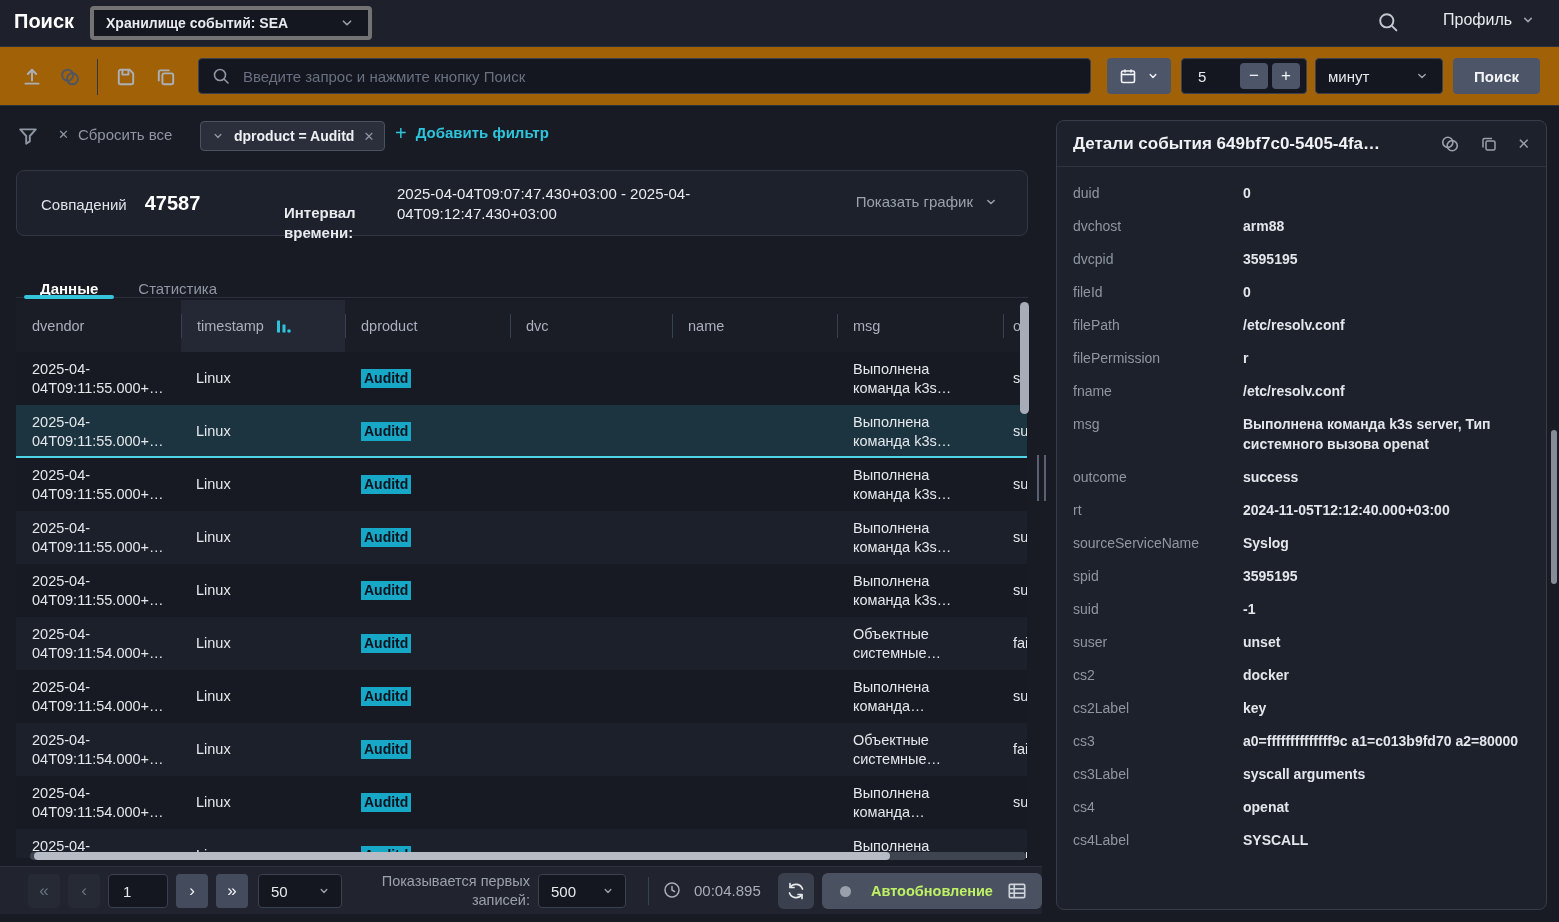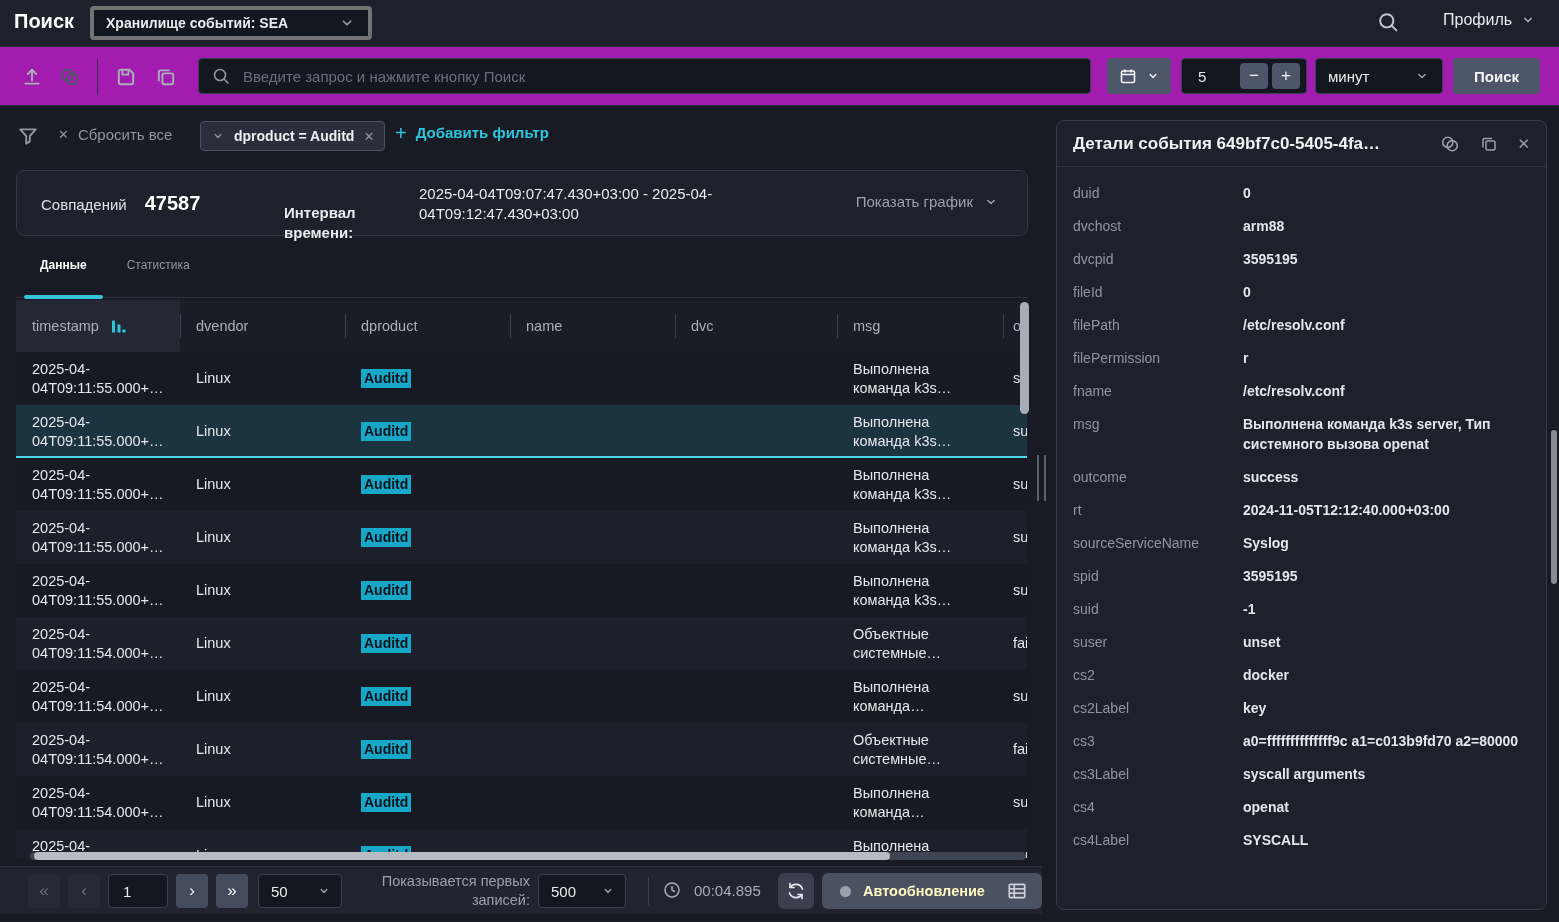--- a/index.html
+++ b/index.html
@@ -13,21 +13,21 @@
   .topbar{position:absolute;left:0;top:0;width:1559px;height:46px;background:#1e212b;}
   .app-title{position:absolute;left:14px;top:10px;font-size:20px;font-weight:700;color:#fff;}
   .storage-select{position:absolute;left:90px;top:6px;width:282px;height:34px;background:#14171f;
     border:4px solid #737373;border-radius:4px;display:flex;align-items:center;padding:0 12px;cursor:pointer;}
   .storage-select .lbl{flex:1;font-size:14px;font-weight:700;color:#e8eaee;}
   .top-search{position:absolute;left:1376px;top:10px;color:#c3c8d0;}
   .profile{position:absolute;left:1443px;top:11px;display:flex;align-items:center;gap:8px;
     font-size:16px;color:#e8eaee;cursor:pointer;}
 
   
-  .toolbar{position:absolute;left:0;top:46px;width:1559px;height:60px;background:#a21caf;
+  .toolbar{position:absolute;left:0;top:46px;width:1559px;height:60px;background:#a16207;
     border-top:1px solid #2c313c;border-bottom:1px solid #2c313c;}
   .tb-icon{position:absolute;top:18px;color:#aab0ba;cursor:pointer;}
   .tb-divider{position:absolute;left:97px;top:12px;width:1px;height:36px;background:#323848;}
   .query-box{position:absolute;left:198px;top:11px;width:893px;height:36px;background:#14171f;
     border:1px solid #3a4150;border-radius:4px;display:flex;align-items:center;padding:0 12px;gap:10px;}
   .query-box input{flex:1;background:transparent;border:none;outline:none;color:#e8eaee;font-size:15px;
     font-family:"Liberation Sans",sans-serif;}
   .query-box input::placeholder{color:#697080;}
   .btn-slate{background:#4d5568;border:none;border-radius:4px;color:#f2f4f7;cursor:pointer;
     display:flex;align-items:center;justify-content:center;font-family:"Liberation Sans",sans-serif;}
@@ -55,28 +55,28 @@
   .add-filter .plus{font-size:20px;font-weight:400;line-height:16px;}
 
   
   .summary{position:absolute;left:16px;top:170px;width:1012px;height:66px;background:#1d212b;
     border:1px solid #313744;border-radius:8px;}
   .matches{position:absolute;left:24px;top:21px;display:flex;align-items:baseline;gap:18px;}
   .matches .lbl{font-size:15px;color:#dfe2e8;}
   .matches .cnt{font-size:20px;font-weight:700;color:#fff;}
   .int-label{position:absolute;left:267px;top:13px;width:92px;font-size:15px;font-weight:700;
     color:#e8eaee;line-height:20px;margin-top:19px;}
-  .int-value{position:absolute;left:402px;top:13px;width:320px;font-size:15px;color:#e8eaee;line-height:20px;}
+  .int-value{position:absolute;left:380px;top:13px;width:320px;font-size:15px;color:#e8eaee;line-height:20px;}
   .show-chart{position:absolute;right:28px;top:22px;display:flex;align-items:center;gap:10px;
     color:#9aa1ad;font-size:15px;cursor:pointer;}
 
   
   .tabs{position:absolute;left:16px;top:258px;width:1012px;height:40px;border-bottom:1px solid #2b303c;
     display:flex;}
-  .tab{position:relative;padding:0 16px;display:flex;align-items:flex-start;font-size:12px;color:#8f96a2;
+  .tab{position:relative;padding:0 16px;display:flex;align-items:flex-end;font-size:15px;color:#8f96a2;
     cursor:pointer;margin-left:8px;}
   .tab.active{color:#fff;font-weight:700;}
   .tab.active::after{content:'';position:absolute;left:0;right:0;bottom:-2px;height:4px;
     background:#35c4da;border-radius:2px;}
 
   
   .thead{position:absolute;left:16px;top:300px;width:1011px;height:52px;background:#1a1d26;display:flex;
     overflow:hidden;}
   .th{position:relative;display:flex;align-items:center;padding:0 16px;font-size:14.5px;color:#a9afbb;}
   .th + .th::before{content:'';position:absolute;left:0;top:14px;width:1px;height:24px;background:#39404f;}
@@ -130,21 +130,21 @@
   .ft-divider{position:absolute;left:648px;top:10px;width:1px;height:28px;background:#3a4150;}
   .elapsed{position:absolute;left:662px;top:13px;display:flex;align-items:center;gap:12px;
     color:#a7adb8;font-size:15px;}
   .refresh-btn{position:absolute;left:778px;top:6px;width:36px;height:36px;background:#3a404e;
     border:none;border-radius:6px;color:#e6e8ec;cursor:pointer;display:flex;align-items:center;
     justify-content:center;}
   .autorefresh{position:absolute;left:822px;top:6px;width:220px;height:36px;background:#4a5160;
     border:none;border-radius:6px;display:flex;align-items:center;gap:12px;padding:0 14px 0 18px;
     cursor:pointer;font-family:"Liberation Sans",sans-serif;}
   .autorefresh .dot{width:11px;height:11px;border-radius:50%;background:#9ba1ac;}
-  .autorefresh .lbl{flex:1;text-align:left;font-size:14.5px;font-weight:700;color:#fef9c3;}
+  .autorefresh .lbl{flex:1;text-align:left;font-size:14.5px;font-weight:700;color:#bef264;margin-left:8px;}
   .autorefresh .grid{color:#cfd3da;}
 
   
   .details{position:absolute;left:1056px;top:120px;width:491px;height:790px;background:#1d212b;
     border:1px solid #363c49;border-radius:8px;overflow:hidden;}
   .det-head{height:46px;display:flex;align-items:center;padding:0 16px;border-bottom:1px solid #2e3340;gap:18px;}
   .det-title{flex:1;font-size:17px;font-weight:700;color:#f0f2f5;white-space:nowrap;overflow:hidden;}
   .det-ic{color:#9aa0ab;cursor:pointer;}
   .det-close{color:#9aa0ab;font-size:15px;cursor:pointer;}
   .det-body{padding:16px;}
@@ -297,41 +297,41 @@
       <div class="tab active">
         <span>Данные</span>
       </div>
 
       <div class="tab">
         <span>Статистика</span>
       </div>
     </div>
 
   <div class="thead">
+    <div class="th c-dvendor">
+        <span>dvendor</span>
+      </div>
     <div class="th c-ts">
       <span>timestamp</span>
       <span class="icon sort-ic">
         <svg width="16" height="17" viewBox="0 0 16 17" fill="currentColor">
             <rect x="1" y="2.5" width="3" height="12" rx="0.5"></rect>
             <rect x="6.5" y="6.5" width="3" height="8" rx="0.5"></rect>
             <circle cx="13" cy="13" r="1.8"></circle>
           </svg>
       </span>
     </div>
-    <div class="th c-dvendor">
-        <span>dvendor</span>
-      </div>
     <div class="th c-dproduct">
         <span>dproduct</span>
       </div>
+    <div class="th c-dvc">
+        <span>dvc</span>
+      </div>
     <div class="th c-name">
         <span>name</span>
-      </div>
-    <div class="th c-dvc">
-        <span>dvc</span>
       </div>
     <div class="th c-msg">
         <span>msg</span>
       </div>
     <div class="th c-outcome">
         <span>outcome</span>
       </div>
   </div>
 
   <div class="tbody">

